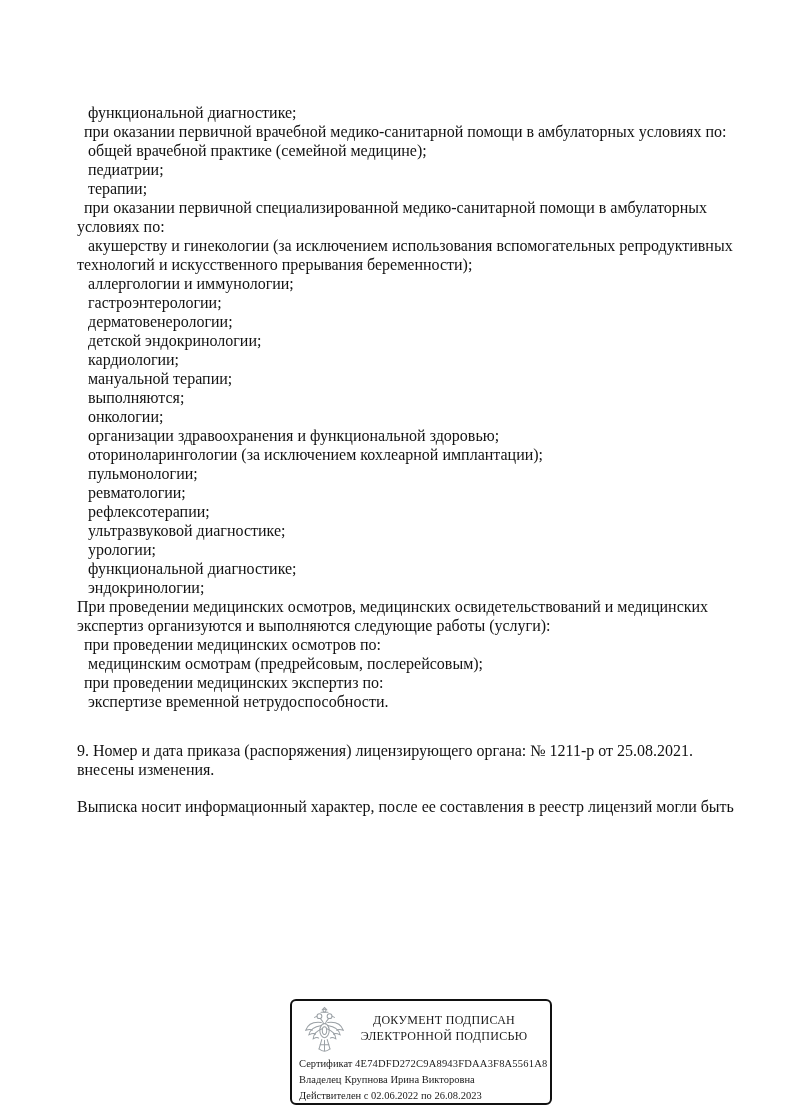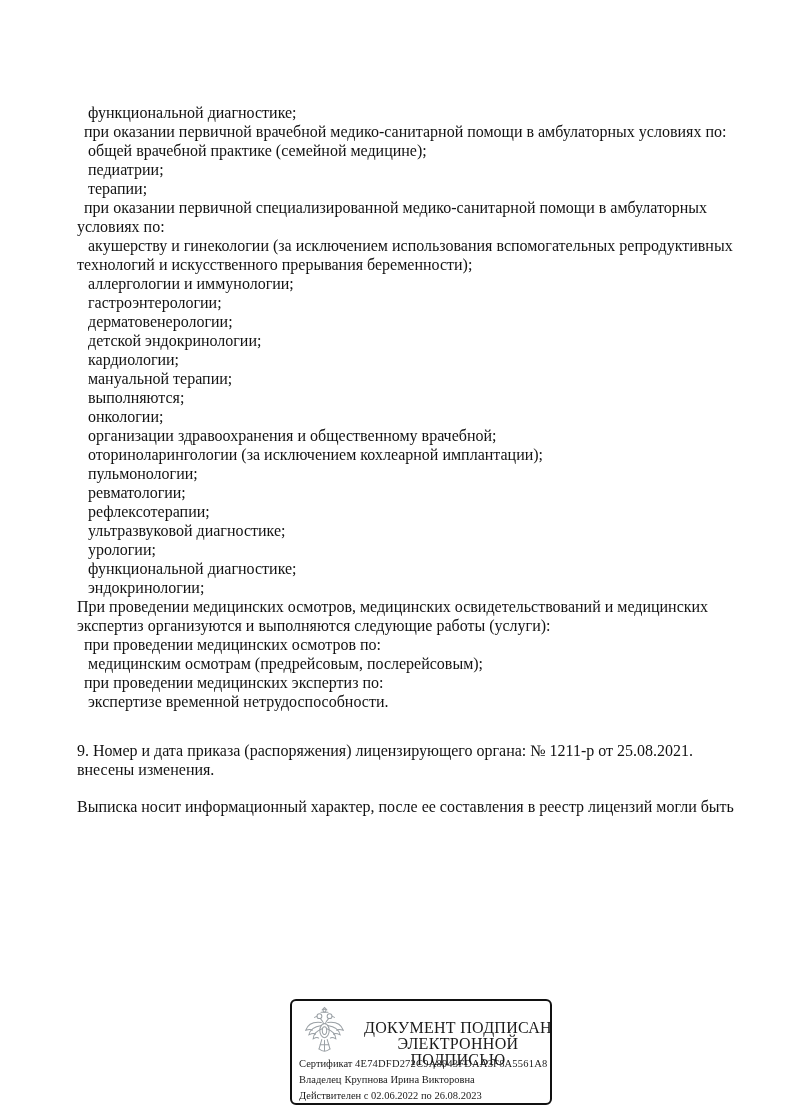--- a/index.html
+++ b/index.html
@@ -47,29 +47,28 @@
   }
   .stamp-emblem {
     position: absolute;
     left: 9px;
     top: 5px;
     width: 47px;
     height: 50px;
   }
   .stamp-title {
     position: absolute;
-    left: 68px;
+    left: 54px;
     top: 11px;
     width: 196px;
     text-align: center;
-    font-size: 16px;
+    font-size: 12px;
     line-height: 16px;
     letter-spacing: 0.3px;
     color: #1a1a1a;
-    margin-top: 8px;
   }
   .stamp-info {
     position: absolute;
     left: 7px;
     top: 55px;
     width: 260px;
     font-size: 10.5px;
     line-height: 16px;
     color: #1a1a1a;
   }
@@ -96,21 +95,21 @@
       <div class="doc-line indent-2">акушерству и гинекологии (за исключением использования вспомогательных репродуктивных</div>
       <div class="doc-line indent-0">технологий и искусственного прерывания беременности);</div>
       <div class="doc-line indent-2">аллергологии и иммунологии;</div>
       <div class="doc-line indent-2">гастроэнтерологии;</div>
       <div class="doc-line indent-2">дерматовенерологии;</div>
       <div class="doc-line indent-2">детской эндокринологии;</div>
       <div class="doc-line indent-2">кардиологии;</div>
       <div class="doc-line indent-2">мануальной терапии;</div>
       <div class="doc-line indent-2">выполняются;</div>
       <div class="doc-line indent-2">онкологии;</div>
-      <div class="doc-line indent-2">организации здравоохранения и общественному врачебной;</div>
+      <div class="doc-line indent-2">организации здравоохранения и функциональной здоровью;</div>
       <div class="doc-line indent-2">оториноларингологии (за исключением кохлеарной имплантации);</div>
       <div class="doc-line indent-2">пульмонологии;</div>
       <div class="doc-line indent-2">ревматологии;</div>
       <div class="doc-line indent-2">рефлексотерапии;</div>
       <div class="doc-line indent-2">ультразвуковой диагностике;</div>
       <div class="doc-line indent-2">урологии;</div>
       <div class="doc-line indent-2">функциональной диагностике;</div>
       <div class="doc-line indent-2">эндокринологии;</div>
       <div class="doc-line indent-0">При проведении медицинских осмотров, медицинских освидетельствований и медицинских</div>
       <div class="doc-line indent-0">экспертиз организуются и выполняются следующие работы (услуги):</div>

